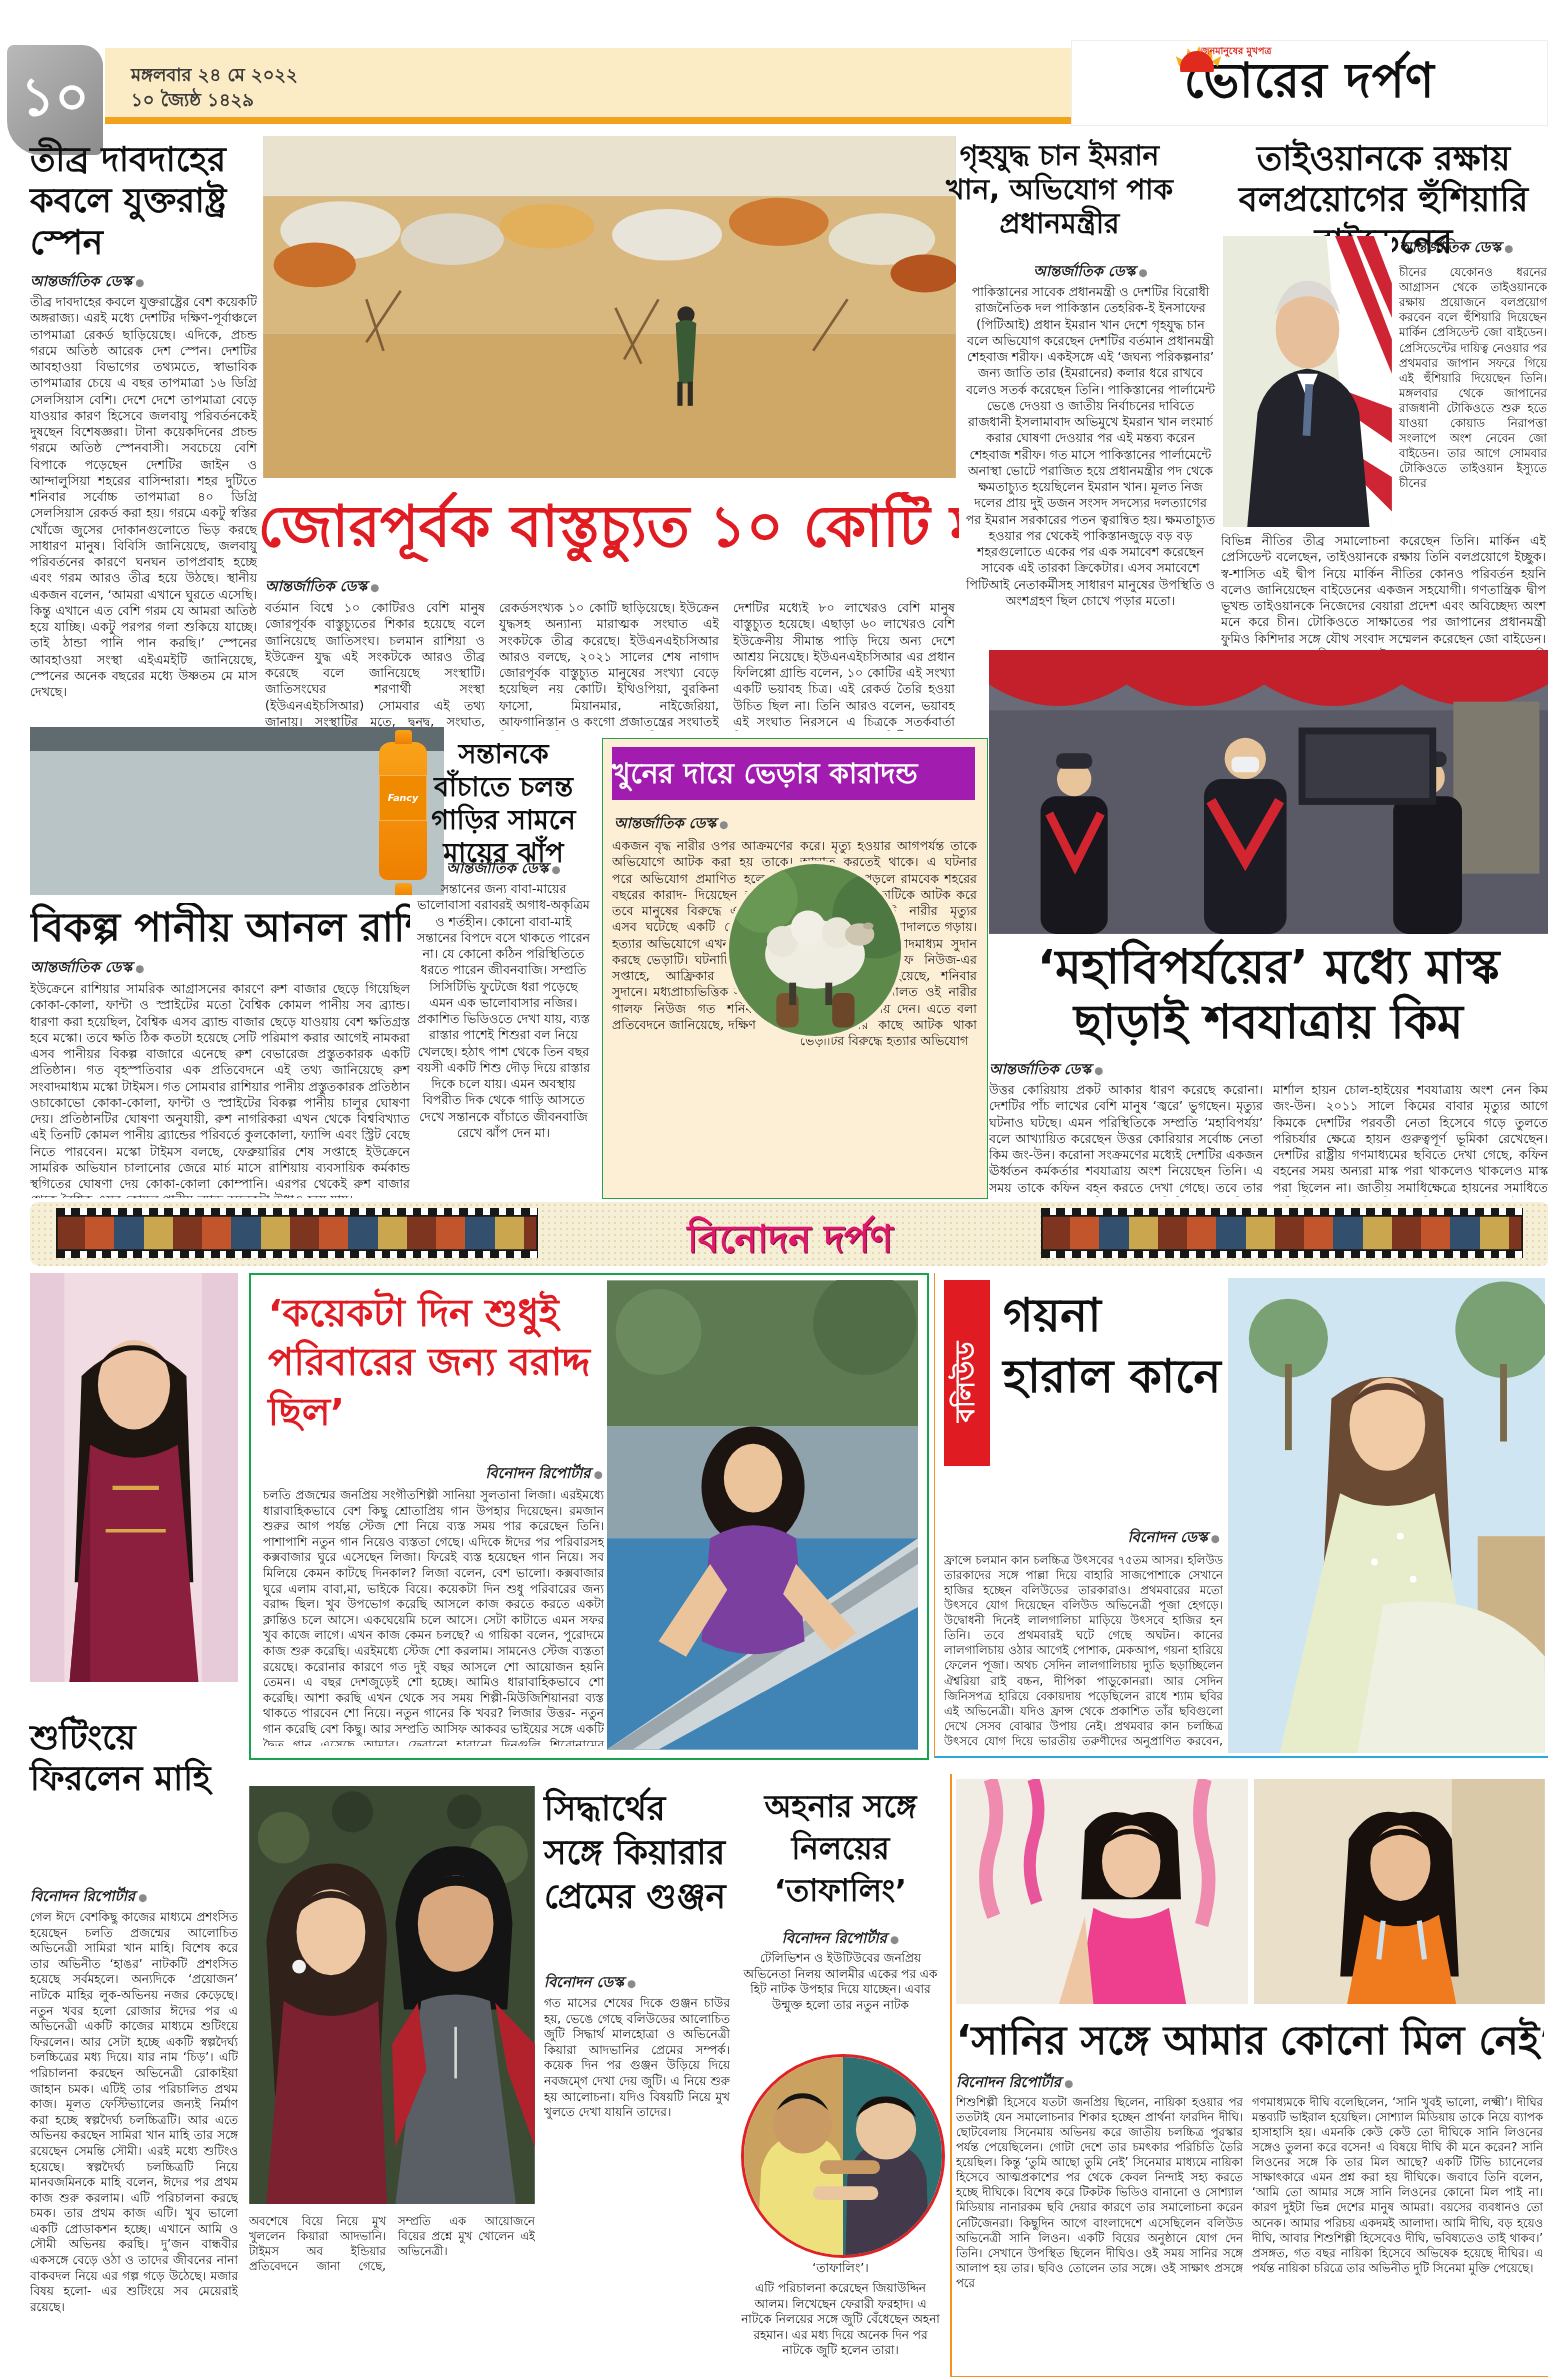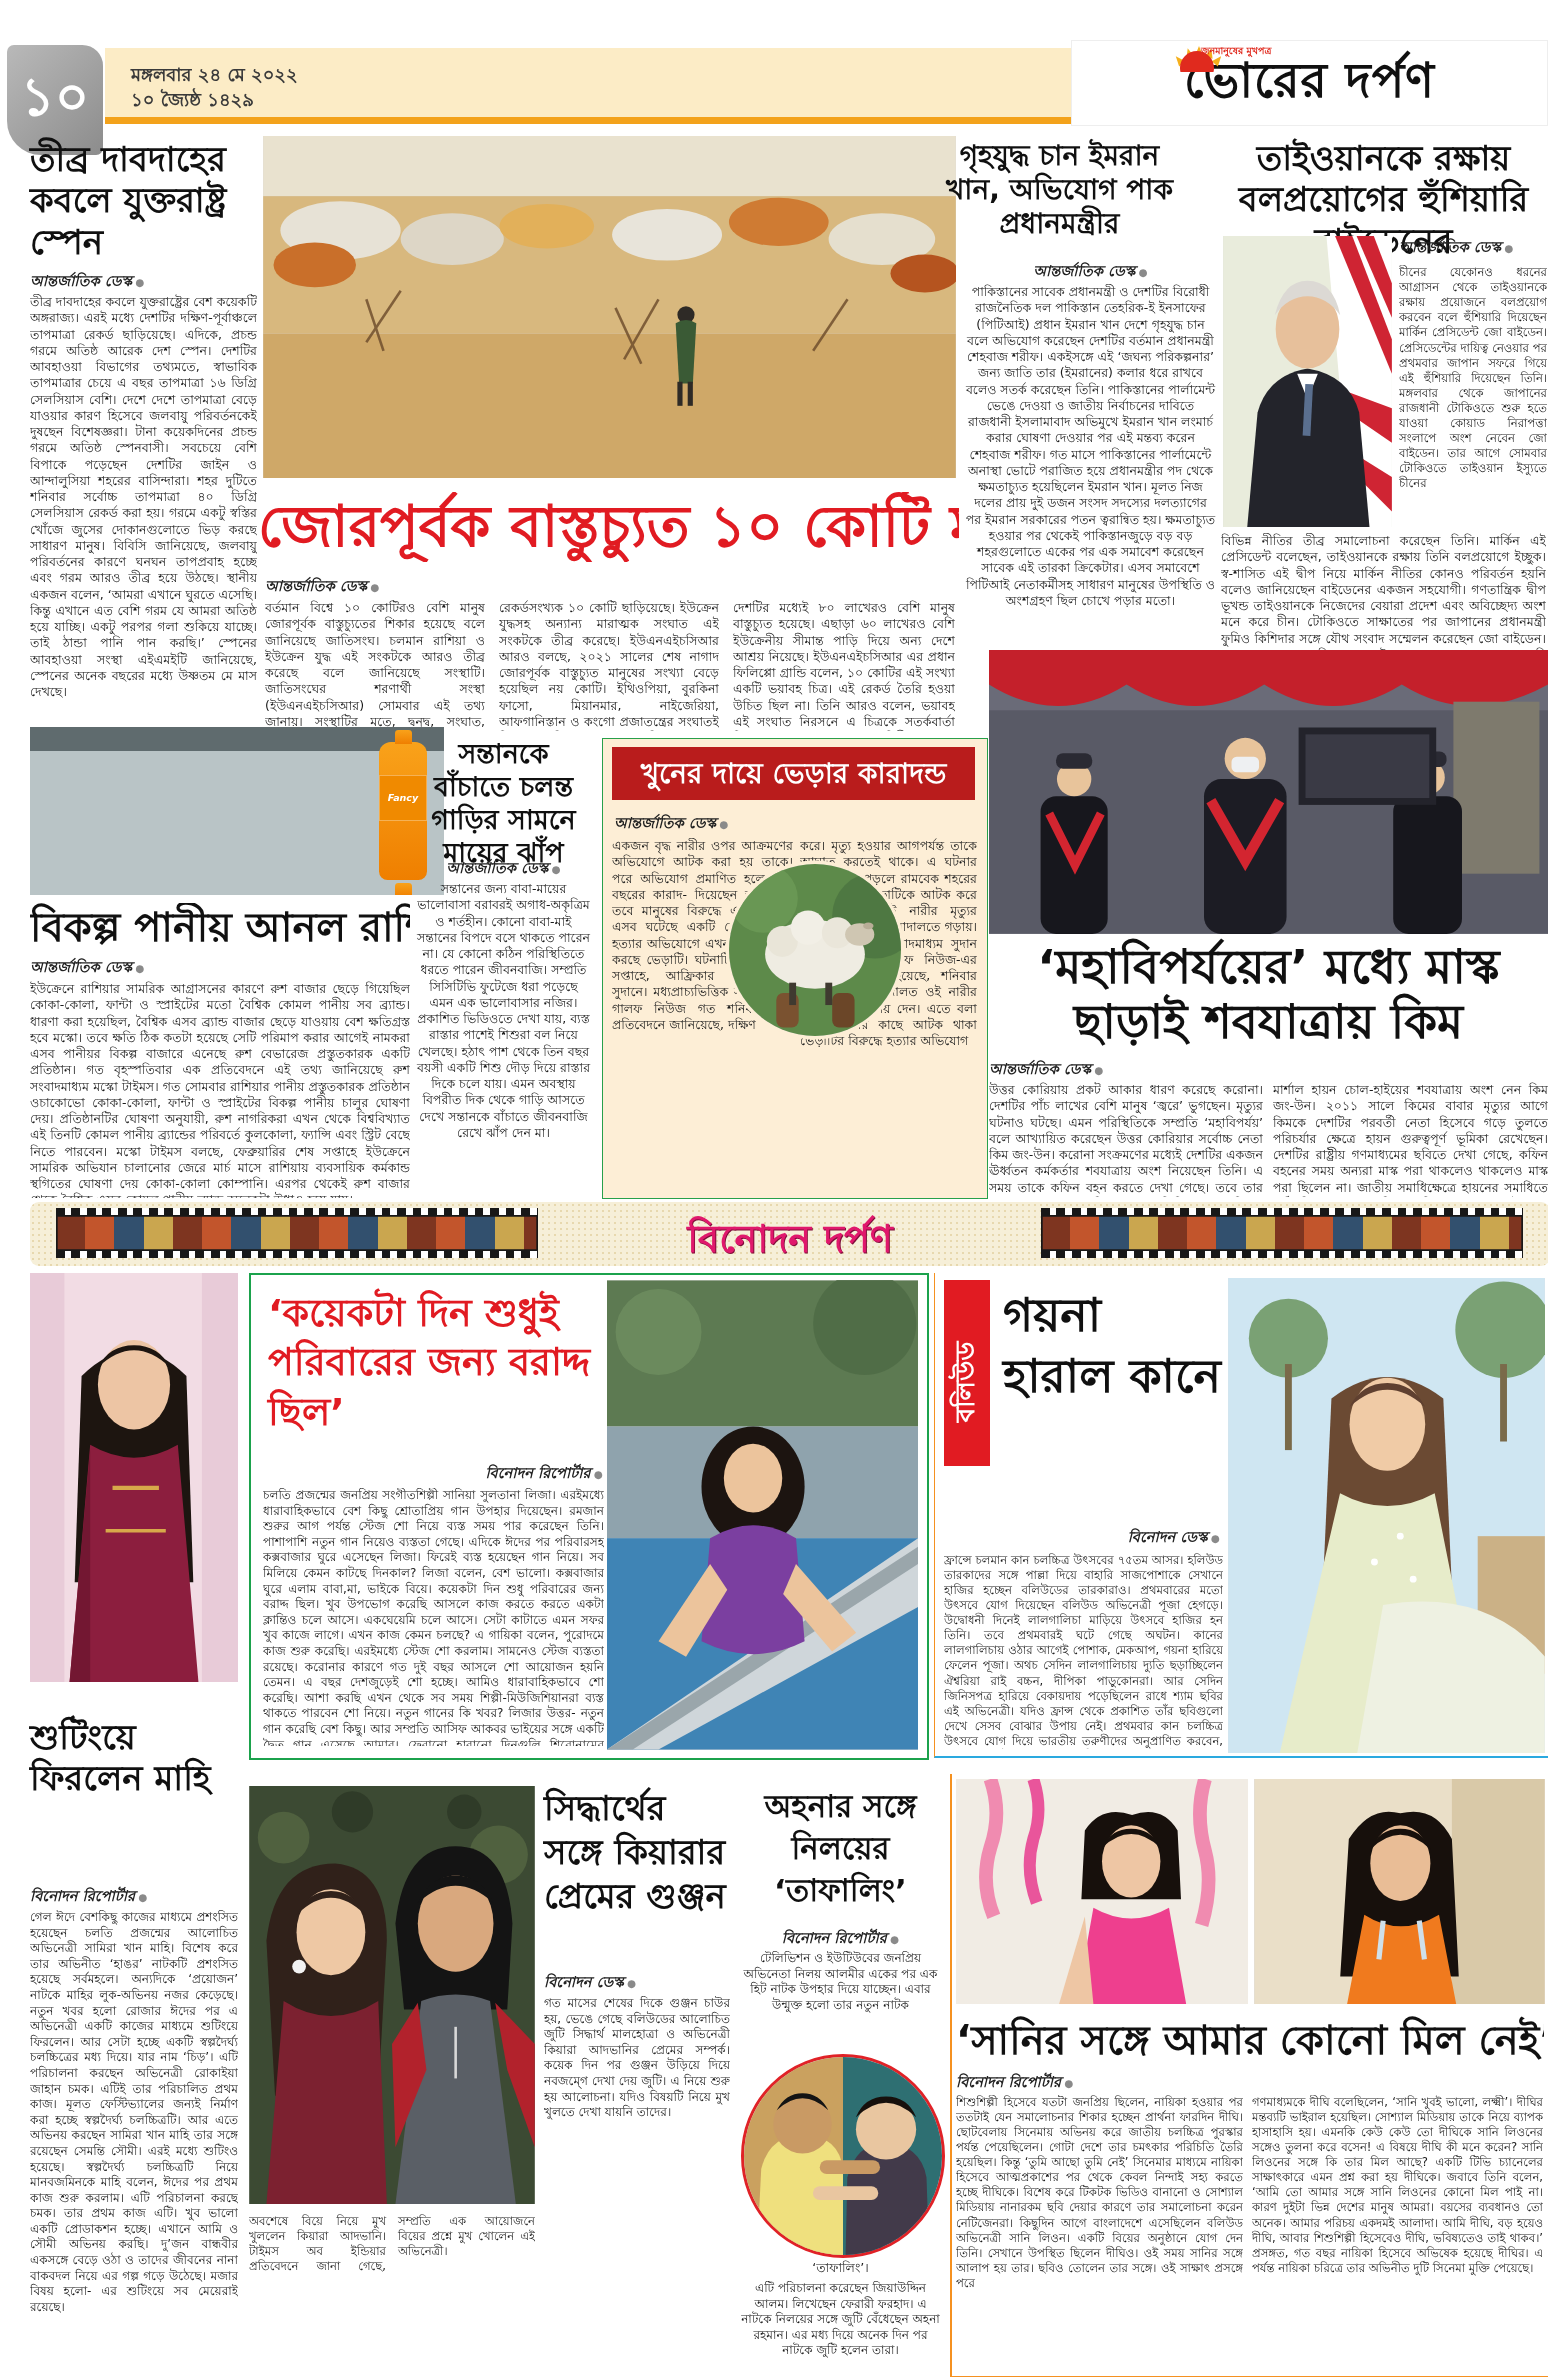--- a/index.html
+++ b/index.html
@@ -24,21 +24,21 @@
   .sun .disc{position:absolute;left:6.9px;top:5.2px;width:34px;height:34px;border-radius:50%;background:#e02a1e;}
   .ray{position:absolute;width:0;height:0;border-left:4.3px solid transparent;border-right:4.3px solid transparent;border-bottom:10.3px solid #f5b01c;}
   
   .strip{background:repeating-linear-gradient(90deg,#7e3520 0 29px,#c2552c 29px 58px,#32506e 58px 88px,#caa64f 88px 117px);border-top:6.9px solid #181818;border-bottom:6.9px solid #181818;box-shadow:inset 0 0 0 1.7px #181818;}
   .strip::before,.strip::after{content:"";position:absolute;left:0;right:0;height:6.9px;background:repeating-linear-gradient(90deg,#181818 0 8.6px,#ffffff 8.6px 15.5px);}
   .strip::before{top:-6.9px;} .strip::after{bottom:-6.9px;}
   .ent-band{background:#f6efd8;background-image:radial-gradient(#e7d8ae 0.9px,transparent 0.9px);background-size:6px 6px;}
   .ent-title{font-weight:bold;font-size:38px;color:#e0186c;text-shadow:0.9px 0.9px 0 #7c0d38;}
   
   .green-box{background:#fdeed6;border:1.7px solid #27a04b;}
-  .green-banner{background:#b91c1c;color:#fff;font-weight:bold;text-align:center;}
+  .green-banner{background:#a21caf;color:#fff;font-weight:bold;text-align:left;}
   .liza-box{background:#fff;border:2.6px solid #1ba24c;}
   .kan-box{background:#fff;border-left:1.7px solid #f59120;border-bottom:2.6px solid #2aa9df;}
   .dighi-box{background:#fff;border-left:2.6px solid #f59120;border-bottom:2.6px solid #f59120;}
   .red-tag{background:#e11b22;}
   .red-tag span{position:absolute;left:-63px;top:80px;width:172px;text-align:center;transform:rotate(-90deg);color:#fff;font-weight:bold;font-size:26px;}
   .circle{border-radius:50%;}
   .caption{font-size:12.5px;color:#1a1a1a;text-align:center;}
   .cols2{column-count:2;column-gap:12px;}
   
   .shelfbg{background:linear-gradient(180deg,#5f6b6e 0 14%,#b9c4c6 14% 100%);display:flex;align-items:flex-end;justify-content:center;gap:15px;padding:0 17px;flex-direction:column;}

